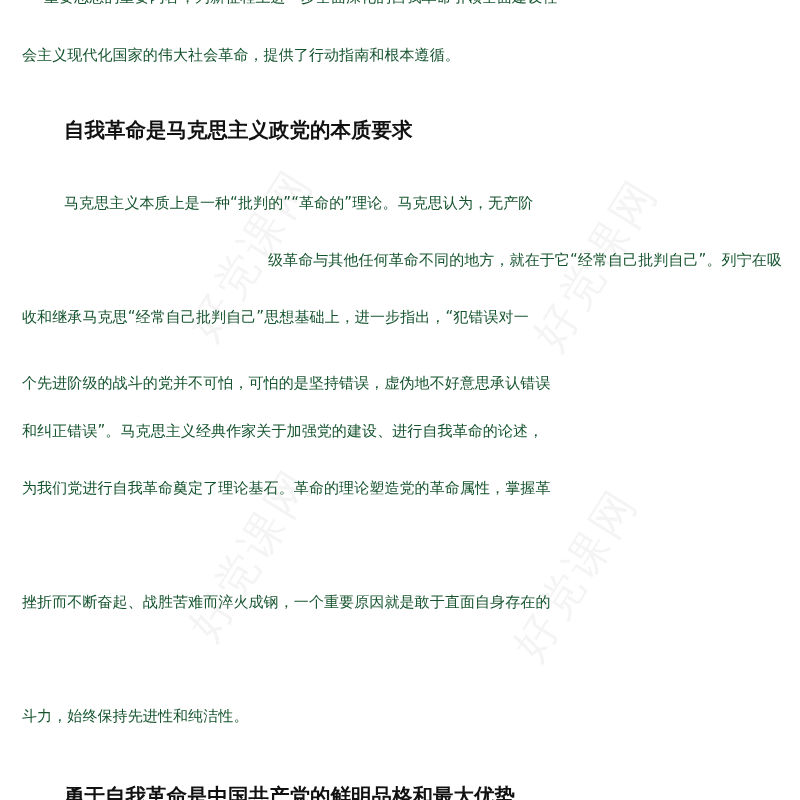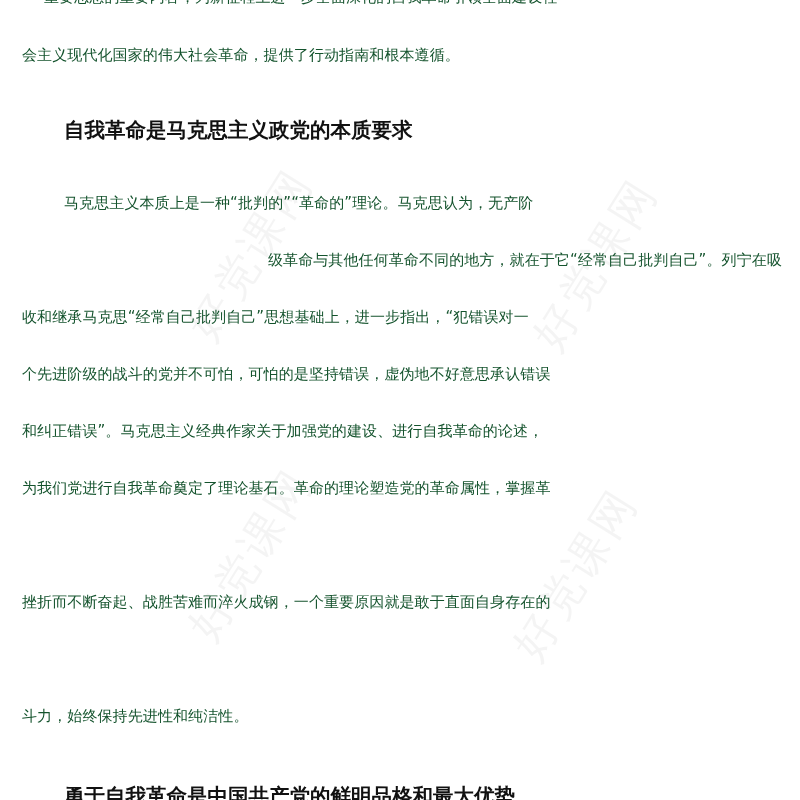--- a/index.html
+++ b/index.html
@@ -66,20 +66,20 @@
   <div class="watermark" style="left:500px; top:640px;">好党课网</div>
 
   <div class="line indent" style="top:-18px; left:44px;">重要思想的重要内容，为新征程上进一步全面深化的自我革命引领全面建设社</div>
   <div class="line" style="top:40px;">会主义现代化国家的伟大社会革命，提供了行动指南和根本遵循。</div>
 
   <div class="heading" style="top:115px;">自我革命是马克思主义政党的本质要求</div>
 
   <div class="line indent" style="top:188px;">马克思主义本质上是一种“批判的”“革命的”理论。马克思认为，无产阶</div>
   <div class="line" style="top:245px;text-align:right;">级革命与其他任何革命不同的地方，就在于它“经常自己批判自己”。列宁在吸</div>
   <div class="line" style="top:302px;">收和继承马克思“经常自己批判自己”思想基础上，进一步指出，“犯错误对一</div>
-  <div class="line" style="top:359px;">个先进阶级的战斗的党并不可怕，可怕的是坚持错误，虚伪地不好意思承认错误</div>
+  <div class="line" style="top:370px;font-family:Liberation Mono, monospace;">个先进阶级的战斗的党并不可怕，可怕的是坚持错误，虚伪地不好意思承认错误</div>
   <div class="line" style="top:473px;">为我们党进行自我革命奠定了理论基石。革命的理论塑造党的革命属性，掌握革</div>
   <div class="line" style="top:416px;">和纠正错误”。马克思主义经典作家关于加强党的建设、进行自我革命的论述，</div>
   <div class="line" style="top:587px;">挫折而不断奋起、战胜苦难而淬火成钢，一个重要原因就是敢于直面自身存在的</div>
   <div class="line" style="top:701px;">斗力，始终保持先进性和纯洁性。</div>
 
   <div class="heading" style="top:781px;">勇于自我革命是中国共产党的鲜明品格和最大优势</div>
 </div>
 
 </body></html>

